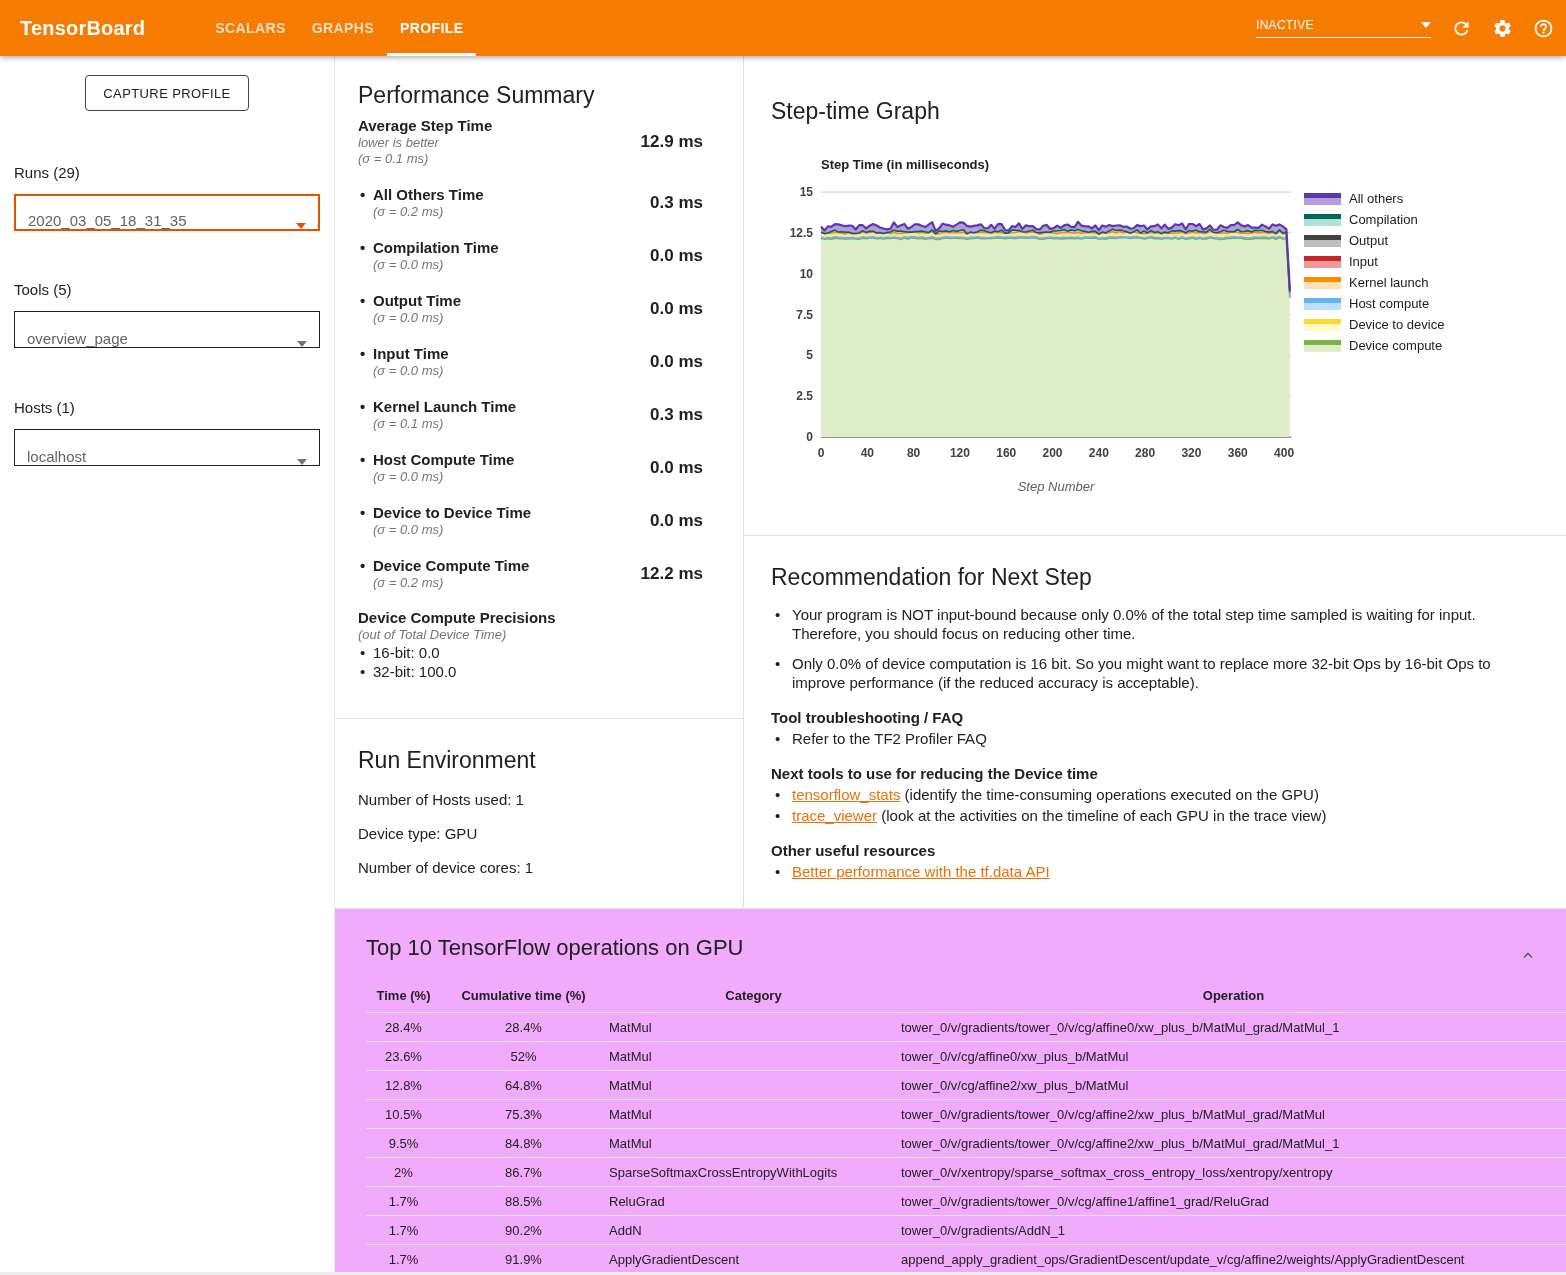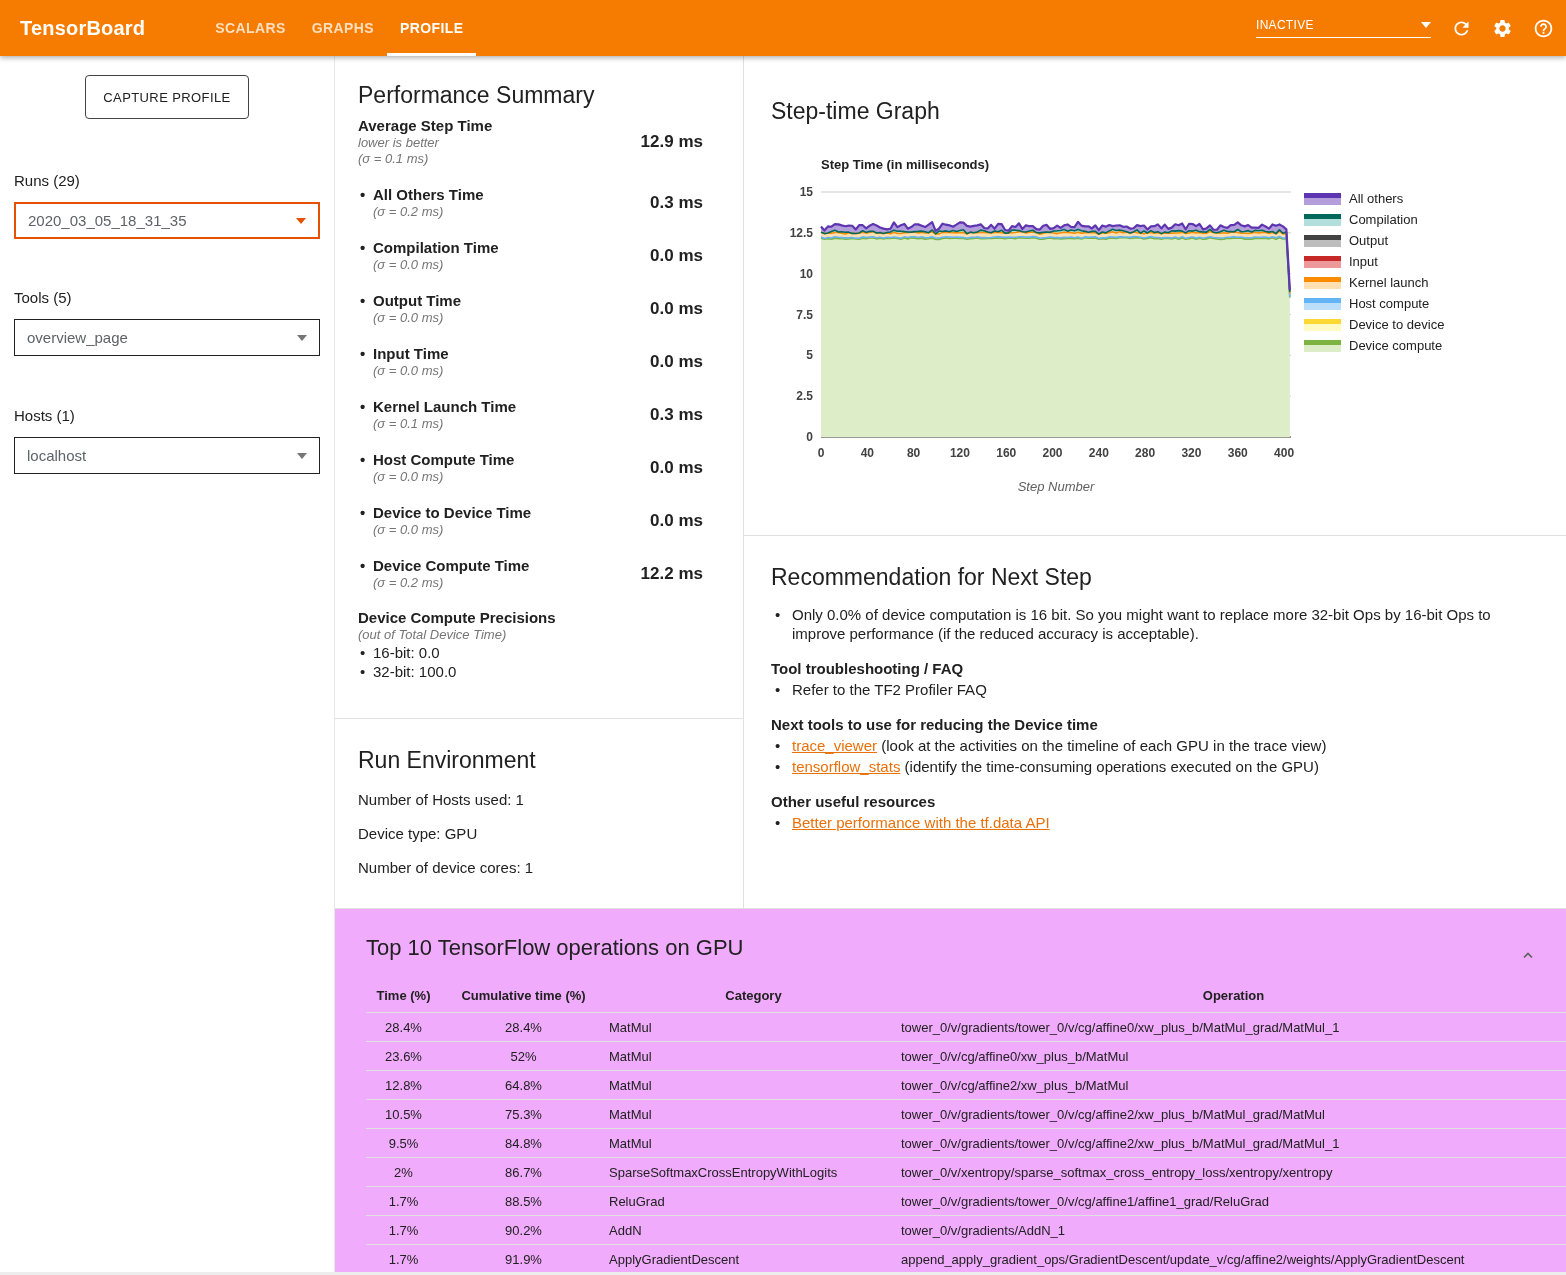--- a/index.html
+++ b/index.html
@@ -19,30 +19,30 @@
   .status-select { width:175px; display:flex; align-items:center; border-bottom:1px solid #fff;
     padding-bottom:5px; font-size:12px; letter-spacing:0.3px; cursor:pointer; }
   .caret-down { width:0; height:0; border-left:5px solid transparent; border-right:5px solid transparent;
     border-top:6px solid currentColor; margin-left:auto; }
   .nav-icon { width:21px; height:21px; margin-left:20px; cursor:pointer; }
   .nav-icon svg { width:21px; height:21px; fill:#fff; }
 
   
   .page { display:flex; height:1216px; background:#fff; }
   .sidebar { width:335px; border-right:1px solid #e8e8e8; background:#fff; padding-top:19px; }
-  .capture-btn { display:block; margin:0 auto; width:164px; height:44px; background:#fff;
+  .capture-btn { display:block; margin:0 auto; width:164px; height:36px; background:#fff;
     border:1px solid #434343; border-radius:4px; font-size:13px; letter-spacing:0.4px;
     color:#212121; font-family:"Liberation Sans", sans-serif; cursor:pointer; }
   .field { margin:0 14px; }
   .field-label { font-size:15px; color:#212121; }
   .lbl-runs { margin-top:53px; }
   .lbl-tools { margin-top:50px; }
   .lbl-hosts { margin-top:51px; }
   .selectbox { margin-top:13px; height:37px; border:1px solid #212121; display:flex;
-    align-items:center; padding:0 12px; font-size:15px; color:#5f6368; cursor:pointer; background:#fff; }
+    align-items:flex-end; padding:0 12px; font-size:15px; color:#5f6368; cursor:pointer; background:#fff; }
   .selectbox.orange { border:2px solid #e65100; }
   .selectbox .caret-down { color:#757575; }
   .selectbox.orange .caret-down { color:#e65100; }
 
   .main { flex:1; display:flex; flex-direction:column; }
   .top-row { display:flex; height:852px; }
   .left-col { width:408px; display:flex; flex-direction:column; }
   .perf-card { height:663px; border-bottom:1px solid #e0e0e0; padding:0 40px 0 23px; overflow:hidden; }
   .runenv-card { flex:1; padding-left:23px; }
   .right-col { flex:1; border-left:1px solid #e0e0e0; display:flex; flex-direction:column; }
@@ -379,30 +379,31 @@
                   <span class="sw-fill" style="display: block; background: rgb(220, 237, 200);"></span>
                 </span>
               <span class="legend-label">Device compute</span>
             </div>
             </div>
         </section>
 
         <section class="rec-card">
           <h2 class="h1">Recommendation for Next Step</h2>
           <ul class="rec-bullets">
+              <li>Your program is NOT input-bound because only 0.0% of the total step time sampled is waiting for input. Therefore, you should focus on reducing other time.</li>
               <li>Only 0.0% of device computation is 16 bit. So you might want to replace more 32-bit Ops by 16-bit Ops to improve performance (if the reduced accuracy is acceptable).</li>
             </ul>
           <div class="subhead">Tool troubleshooting / FAQ</div>
           <ul class="faq-list">
             <li>Refer to the TF2 Profiler FAQ</li>
           </ul>
           <div class="subhead">Next tools to use for reducing the Device time</div>
           <ul class="tools-list">
+              <li><a class="olink">tensorflow_stats</a><span> (identify the time-consuming operations executed on the GPU)</span></li>
               <li><a class="olink">trace_viewer</a><span> (look at the activities on the timeline of each GPU in the trace view)</span></li>
-              <li><a class="olink">tensorflow_stats</a><span> (identify the time-consuming operations executed on the GPU)</span></li>
             </ul>
           <div class="subhead">Other useful resources</div>
           <ul class="other-list">
             <li><a class="olink">Better performance with the tf.data API</a></li>
           </ul>
         </section>
       </div>
     </div>
 
     <section class="top10-card">

